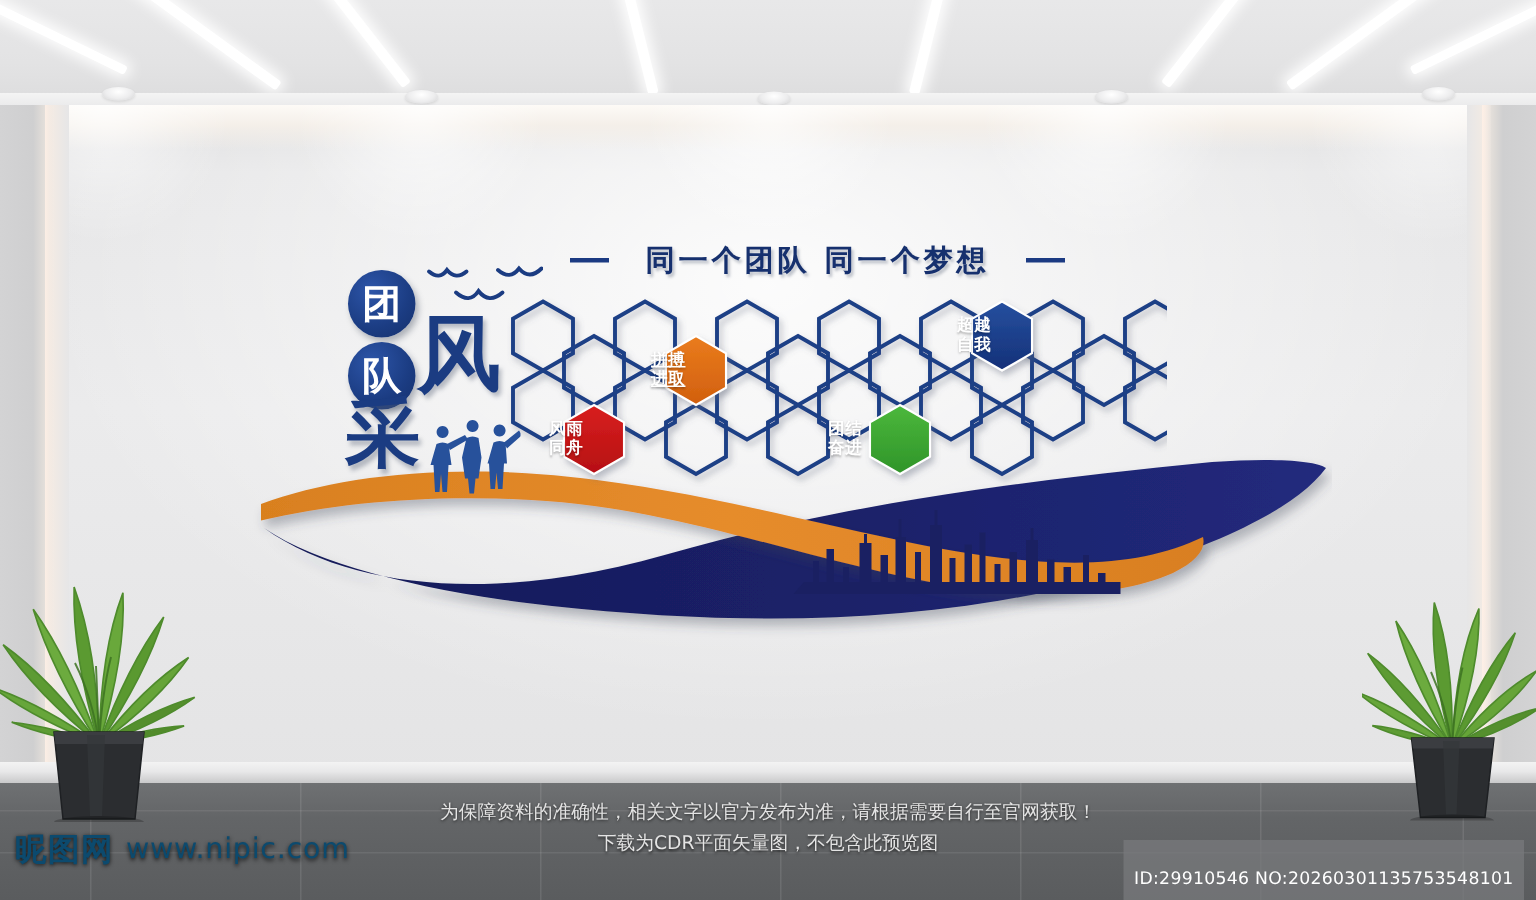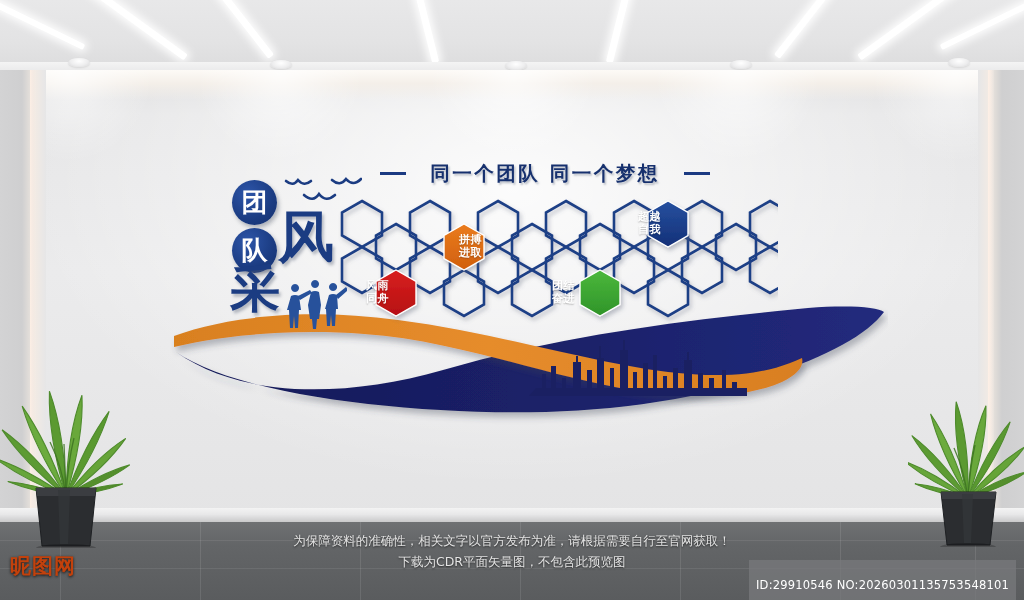--- a/index.html
+++ b/index.html
@@ -63,21 +63,21 @@
     text-align:left;font-family:"DejaVu Sans",sans-serif;letter-spacing:.5px;
     text-shadow:0 1px 1.5px rgba(0,0,0,.28);pointer-events:none;}
 
   .credit{position:absolute;left:0;top:530px;width:1024px;text-align:center;
     color:#e4e4e4;font-size:12.5px;line-height:21px;font-family:"DejaVu Sans",sans-serif;
     text-shadow:0 1px 2px rgba(0,0,0,.65);}
   .idbadge{position:absolute;right:8px;top:560px;height:18px;padding:16px 7px;
     display:flex;align-items:center;background:rgba(120,122,124,.75);
     color:#fff;font-size:11.5px;font-family:"DejaVu Sans",sans-serif;letter-spacing:.2px;}
   .wm{position:absolute;left:10px;top:552px;display:flex;align-items:center;gap:8px;
-    color:#c2410c;text-shadow:0 1px 3px rgba(0,0,0,.8);}
+    color:#0c4a6e;text-shadow:0 1px 3px rgba(0,0,0,.8);}
   .wm-cn{font-size:21px;font-weight:bold;font-family:"DejaVu Sans",sans-serif;letter-spacing:1px;}
   .wm-en{font-size:19px;font-family:"DejaVu Sans",sans-serif;letter-spacing:.5px;}
 </style>
 </head>
 <body>
 
 <div id="stage">
 
   <div class="ceiling">
     <div class="strip" style="left:-30px;top:18px;width:120px;height:6px;transform:rotate(26deg);"></div>
@@ -228,21 +228,21 @@
       <use href="#hexsp" x="126" y="61" fill="url(#fOrn)"></use>
       <use href="#hexsp" x="262" y="107" fill="url(#fGrn)"></use>
       <use href="#hexsp" x="330" y="38" fill="url(#fBlu)"></use>
     </g>
   </svg>
 
   <div class="hexlabel" style="left:366px;top:280px;width:60px;">
     <span>风雨</span><br>
     <span>同舟</span>
   </div>
-  <div class="hexlabel" style="left:459px;top:234px;width:60px;">
+  <div class="hexlabel" style="left:434px;top:234px;width:60px;text-decoration:underline;">
     <span>拼搏</span><br>
     <span>进取</span>
   </div>
   <div class="hexlabel" style="left:552px;top:280px;width:60px;">
     <span>团结</span><br>
     <span>奋进</span>
   </div>
   <div class="hexlabel" style="left:638px;top:211px;width:60px;">
     <span>超越</span><br>
     <span>自我</span>
@@ -370,15 +370,16 @@
   </svg>
 
   <div class="credit">
     <div>为保障资料的准确性，相关文字以官方发布为准，请根据需要自行至官网获取！</div>
     <div>下载为CDR平面矢量图，不包含此预览图</div>
   </div>
   <div class="idbadge">ID:29910546 NO:20260301135753548101</div>
 
   <div class="wm">
     <span class="wm-cn">昵图网</span>
+    <span class="wm-en">www.nipic.com</span>
   </div>
 
 </div>
 
 </body></html>

